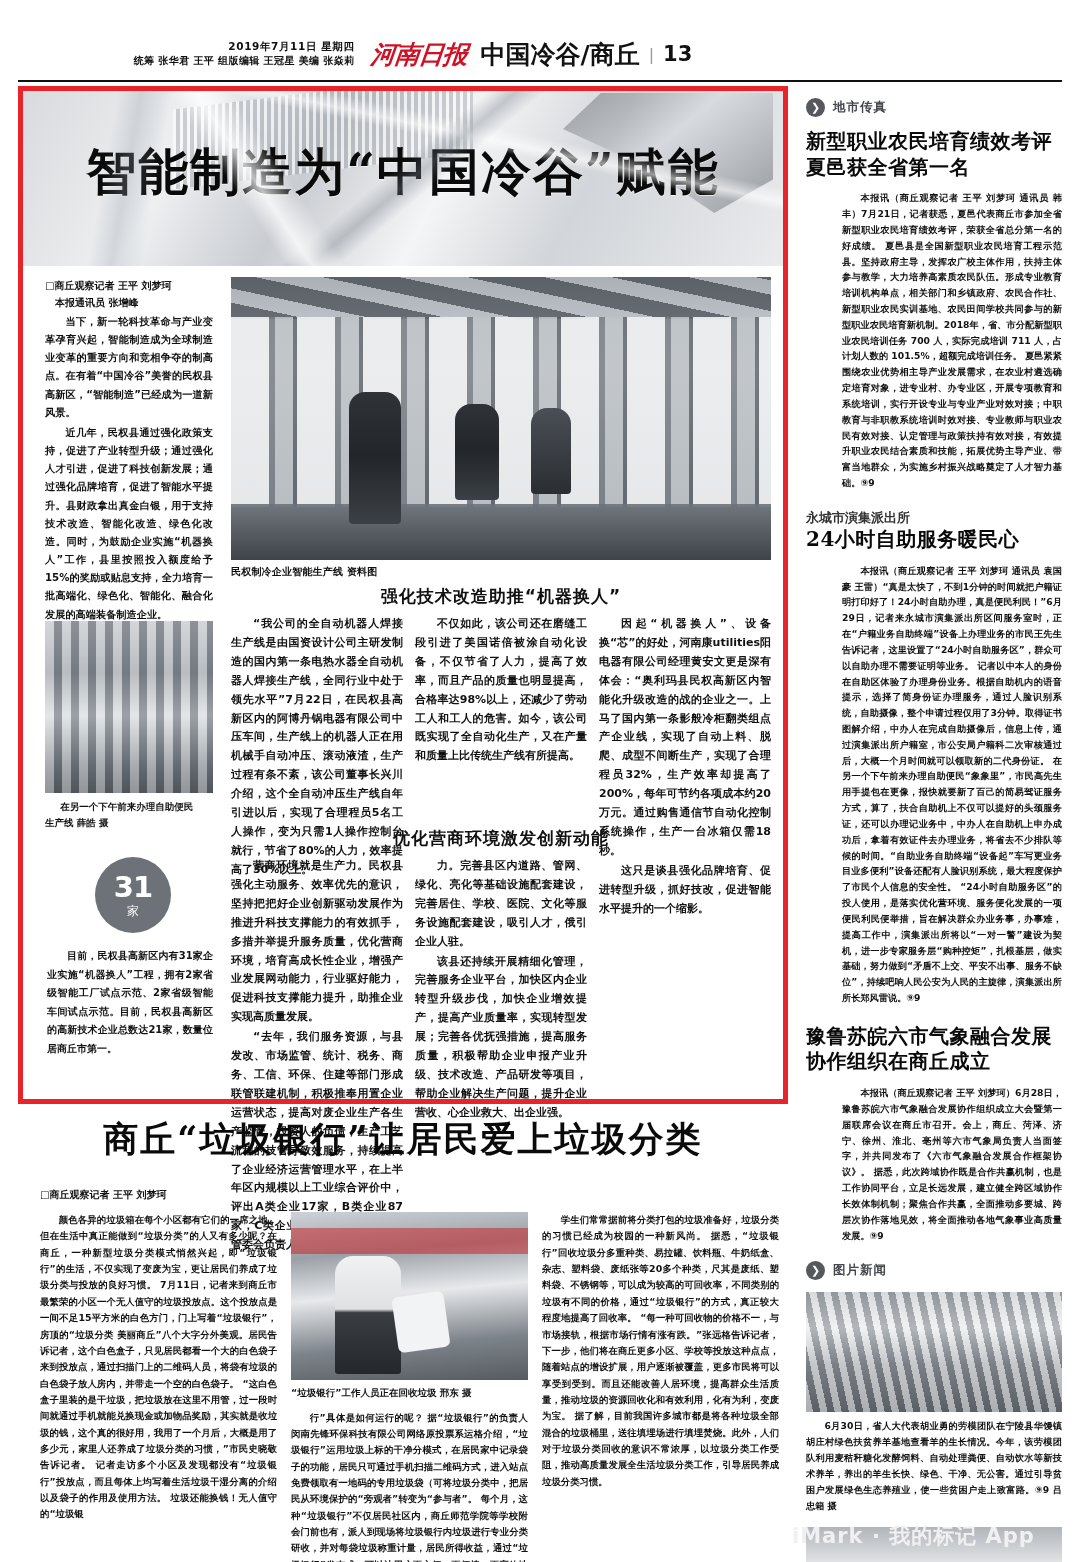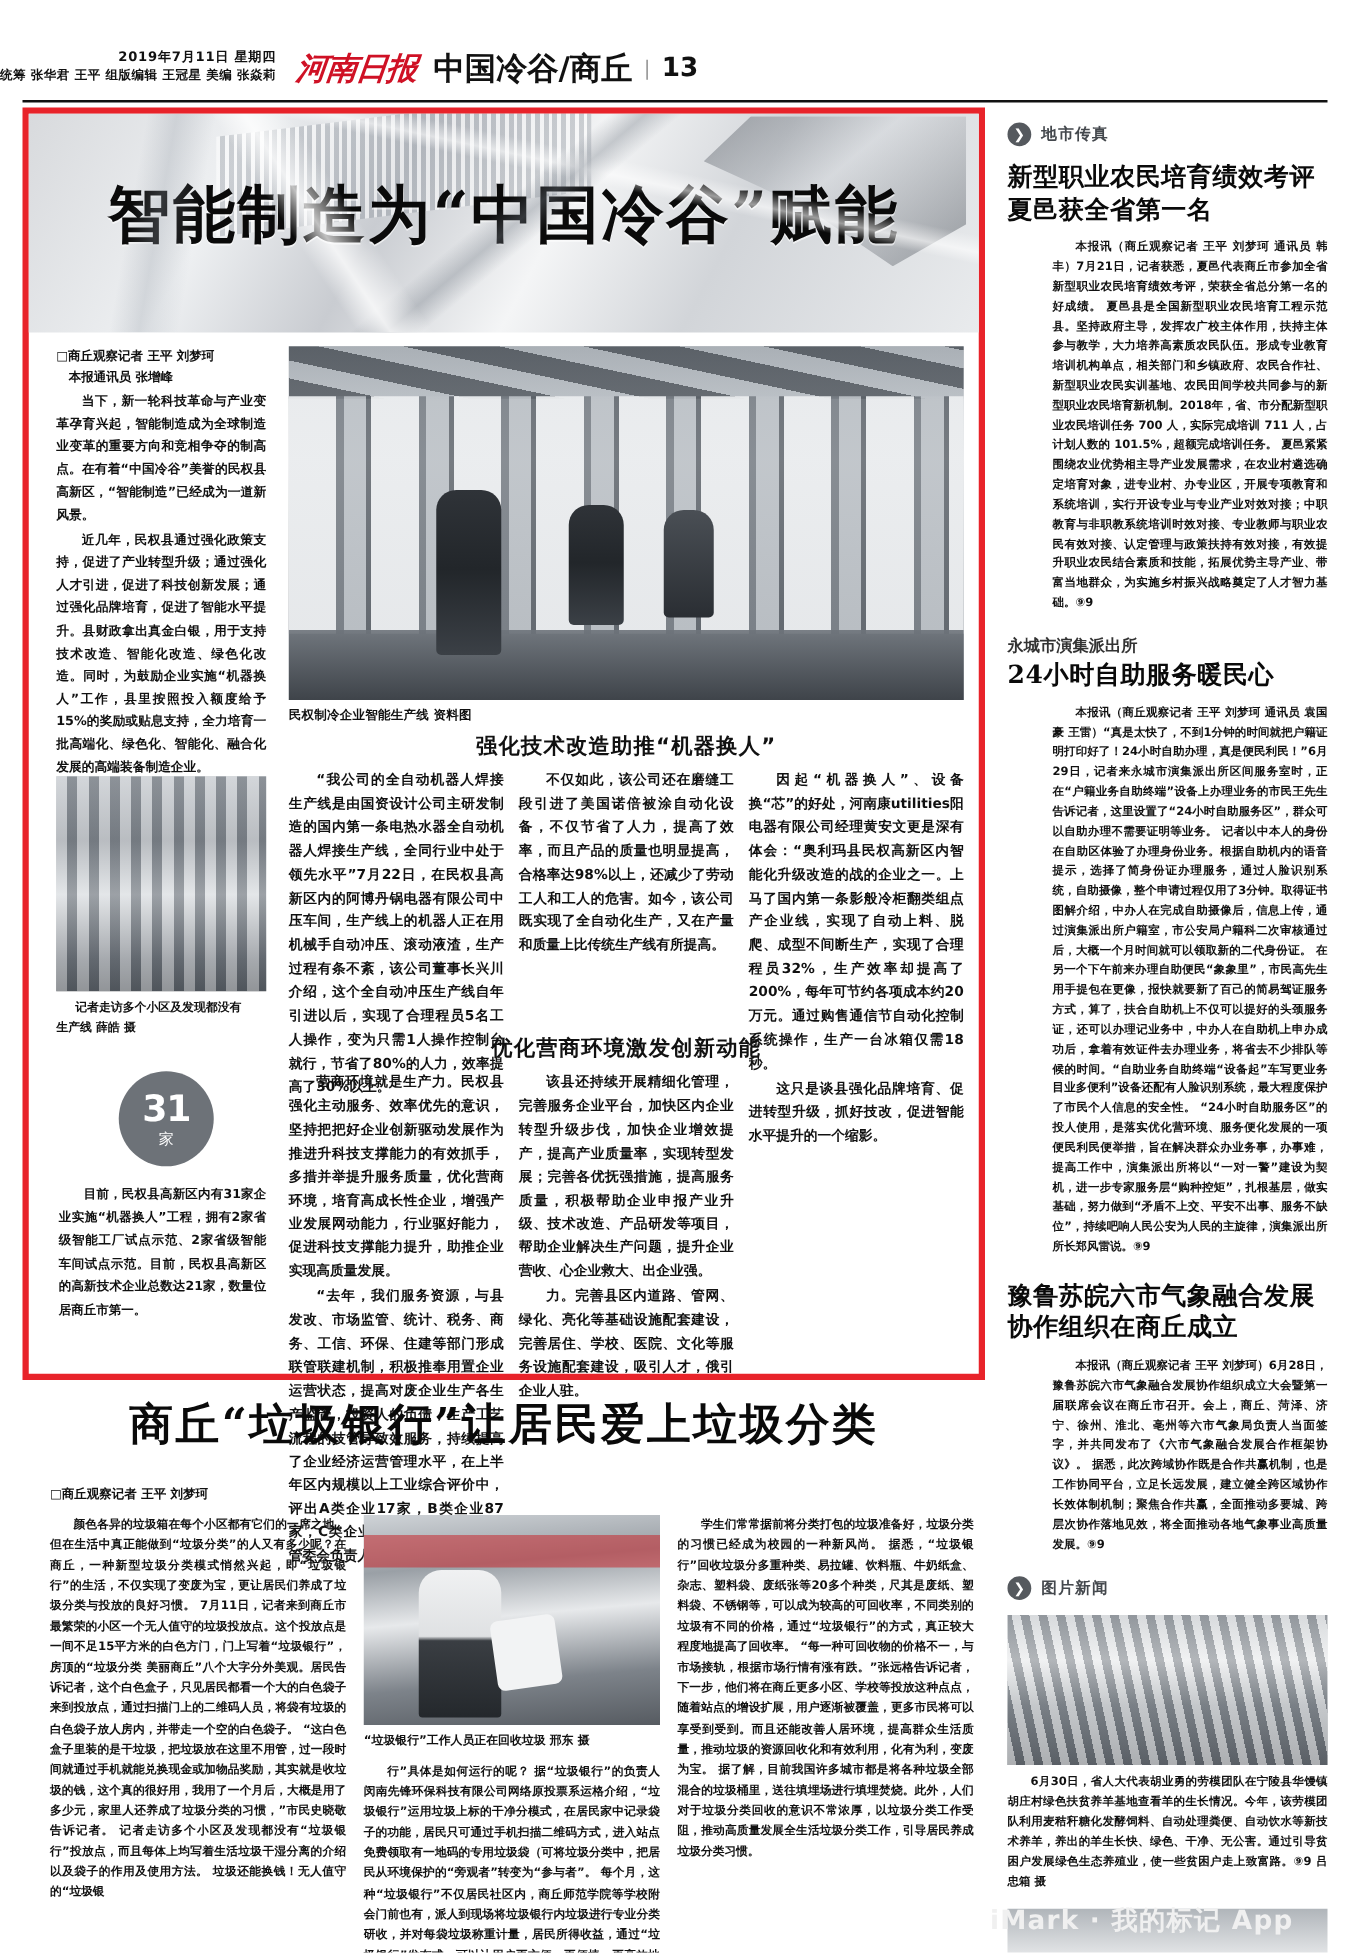--- a/index.html
+++ b/index.html
@@ -7,21 +7,21 @@
     width: 1080px; height: 1562px;
     background: #fff;
     font-family: "DejaVu Sans", "Liberation Sans", sans-serif;
     overflow: hidden;
   }
   .page { position: relative; width: 1080px; height: 1562px; background: #ffffff; }
 
   
   .masthead {
     position: absolute; left: 0; top: 28px; width: 868px; height: 52px;
-    display: flex; align-items: center; justify-content: flex-start;
+    display: flex; align-items: center; justify-content: center;
     padding-right: 42px;
   }
   .masthead-credits {
     text-align: right; margin-right: 16px; line-height: 1.45;
   }
   .credit-line-1 { font-size: 10.5px; color: #111; letter-spacing: .6px; font-weight: 700;}
   .credit-line-2 { font-size: 10px; color: #111; letter-spacing: .4px; font-weight: 700;}
   .logo-hnrb {
     font-family: "DejaVu Serif", "Liberation Serif", serif;
     font-size: 25px; font-weight: 700; color: #cf1125;
@@ -316,21 +316,21 @@
       <div class="fp-machines"></div>
       <div class="fp-floor"></div>
       <div class="fp-worker w1"></div>
       <div class="fp-worker w2"></div>
       <div class="fp-worker w3"></div>
     </div>
     <div class="caption-feature">民权制冷企业智能生产线  资料图</div>
 
     <div class="left-photo"></div>
     <div class="caption-left">
-      <div class="c1">记者走访多个小区及发现都没有</div>
+      <div class="c1">在另一个下午前来办理自助便民</div>
       <div>生产线  薛皓  摄</div>
     </div>
 
     <div class="stat-circle">
       <div class="stat-num">31</div>
       <div class="stat-unit">家</div>
     </div>
     <div class="stat-text">
       <p>目前，民权县高新区内有31家企业实施“机器换人”工程，拥有2家省级智能工厂试点示范、2家省级智能车间试点示范。目前，民权县高新区的高新技术企业总数达21家，数量位居商丘市第一。</p>
     </div>
@@ -349,22 +349,22 @@
       </div>
     </div>
 
     <div class="sub-head sh2">优化营商环境激发创新动能</div>
     <div class="cols3 block2">
       <div class="col">
         <p>营商环境就是生产力。民权县强化主动服务、效率优先的意识，坚持把把好企业创新驱动发展作为推进升科技支撑能力的有效抓手，多措并举提升服务质量，优化营商环境，培育高成长性企业，增强产业发展网动能力，行业驱好能力，促进科技支撑能力提升，助推企业实现高质量发展。</p>
         <p>“去年，我们服务资源，与县发改、市场监管、统计、税务、商务、工信、环保、住建等部门形成联管联建机制，积极推奉用置企业运营状态，提高对废企业生产各生产监管，投资人的负债，生产工艺流程的技管导致效服务，持续提高了企业经济运营管理水平，在上半年区内规模以上工业综合评价中，评出A类企业17家，B类企业87家，C类企业12家。”该县深析区管委会负责人告诉记者。</p>
       </div>
       <div class="col">
+        <p>力。完善县区内道路、管网、绿化、亮化等基础设施配套建设，完善居住、学校、医院、文化等服务设施配套建设，吸引人才，俄引企业人驻。</p>
         <p>该县还持续开展精细化管理，完善服务企业平台，加快区内企业转型升级步伐，加快企业增效提产，提高产业质量率，实现转型发展；完善各优抚强措施，提高服务质量，积极帮助企业申报产业升级、技术改造、产品研发等项目，帮助企业解决生产问题，提升企业营收、心企业救大、出企业强。</p>
-        <p>力。完善县区内道路、管网、绿化、亮化等基础设施配套建设，完善居住、学校、医院、文化等服务设施配套建设，吸引人才，俄引企业人驻。</p>
       </div>
       <div class="col">
         <p></p>
       </div>
     </div>
   </div>
 
   <div class="bottom-head">商丘“垃圾银行”让居民爱上垃圾分类</div>
   <div class="byline-bottom">□商丘观察记者 王平 刘梦珂</div>
 

